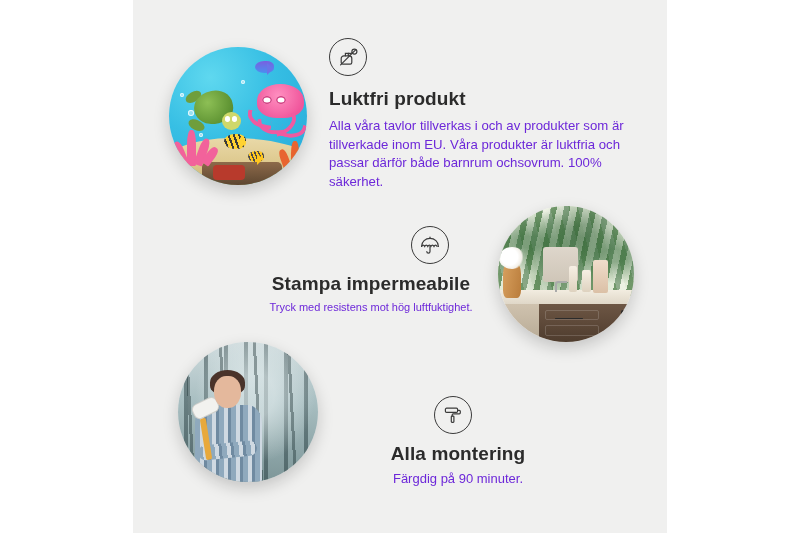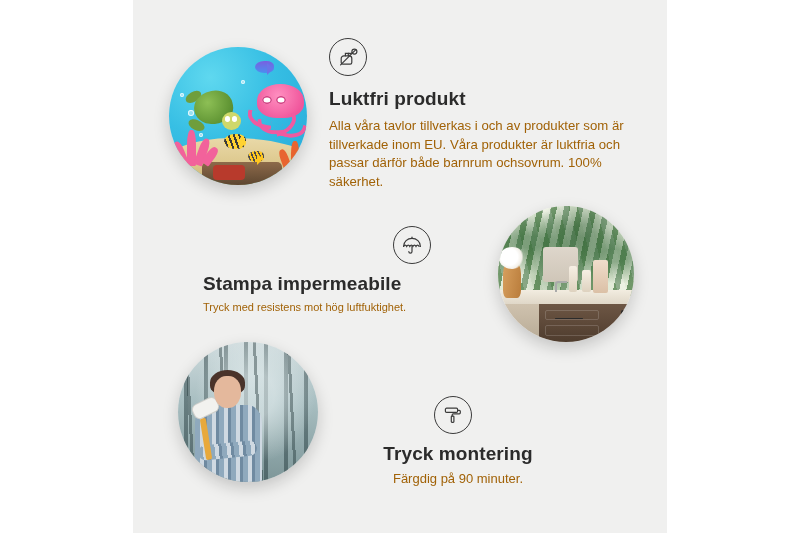--- a/index.html
+++ b/index.html
@@ -55,30 +55,30 @@
   .f-title {
     font-size: 19px;
     font-weight: bold;
     color: #2b2b2b;
     letter-spacing: .1px;
     white-space: nowrap;
   }
   .f-body {
     font-size: 13.2px;
     line-height: 1.42;
-    color: #a16207;
+    color: #6d28d9;
   }
 
   
   #feature-odour { left: 196px; top: 38px; width: 300px; }
   #feature-odour .icon-badge { margin-bottom: 12px; }
   #feature-odour .f-title { margin-bottom: 7px; }
 
   
-  #feature-water { left: 70px; top: 226px; width: 300px; text-align: left; }
+  #feature-water { left: 88px; top: 226px; width: 300px; text-align: center; }
   #feature-water .icon-wrap { display: flex; justify-content: center; margin-bottom: 9px;
                               padding-left: 118px; }
   #feature-water .f-title { margin-bottom: 5px; }
   #feature-water .f-body { font-size: 11px; }
 
   
   #feature-mount { left: 190px; top: 396px; width: 270px; text-align: center; }
   #feature-mount .icon-wrap { display: flex; justify-content: center; margin-bottom: 9px;
                               padding-right: 10px; }
   #feature-mount .f-title { margin-bottom: 5px; }
@@ -451,18 +451,18 @@
     <div class="feature" id="feature-mount">
       <div class="icon-wrap">
         <div class="icon-badge">
           <svg width="24" height="24" viewBox="0 0 24 24" fill="none" stroke="#3b3b3b" stroke-width="1.2" stroke-linecap="round" stroke-linejoin="round">
             <rect x="4.4" y="5.2" width="12.2" height="4.2" rx="1.2"></rect>
             <path d="M16.6 7.3h1.7c.6 0 1 .4 1 1v1.5c0 .6-.4 1-1 1h-6.1c-.6 0-1 .4-1 1v1.1"></path>
             <rect x="10.3" y="13.1" width="2.6" height="6.2" rx=".7"></rect>
           </svg>
         </div>
       </div>
-      <div class="f-title">Tryck montering</div>
+      <div class="f-title">Alla montering</div>
       <div class="f-body">Färgdig på 90 minuter.</div>
     </div>
 
   </div>
 </div>
 
 </body></html>

